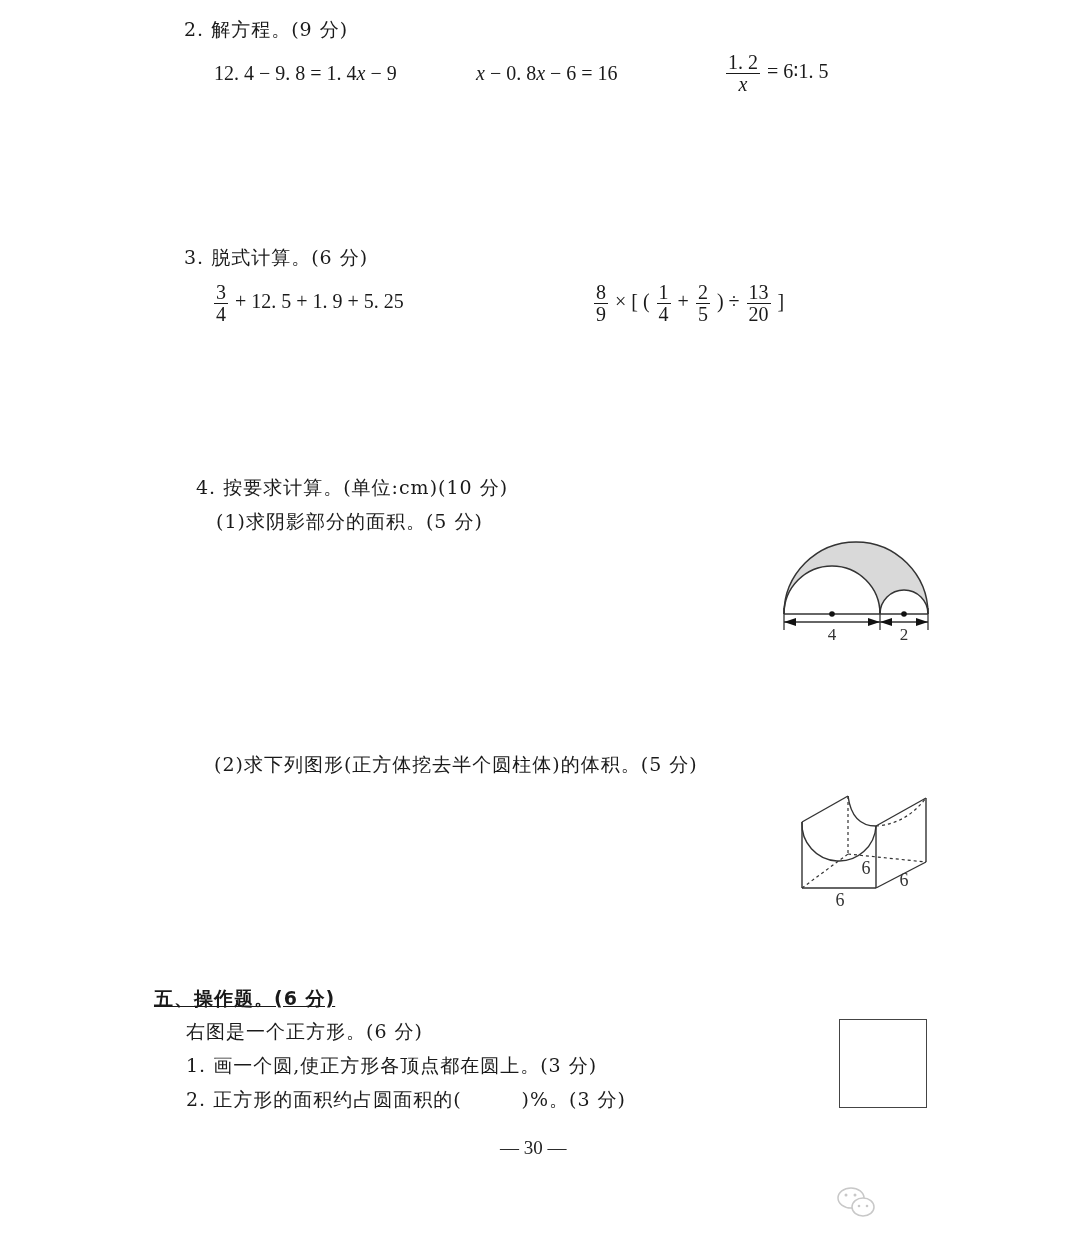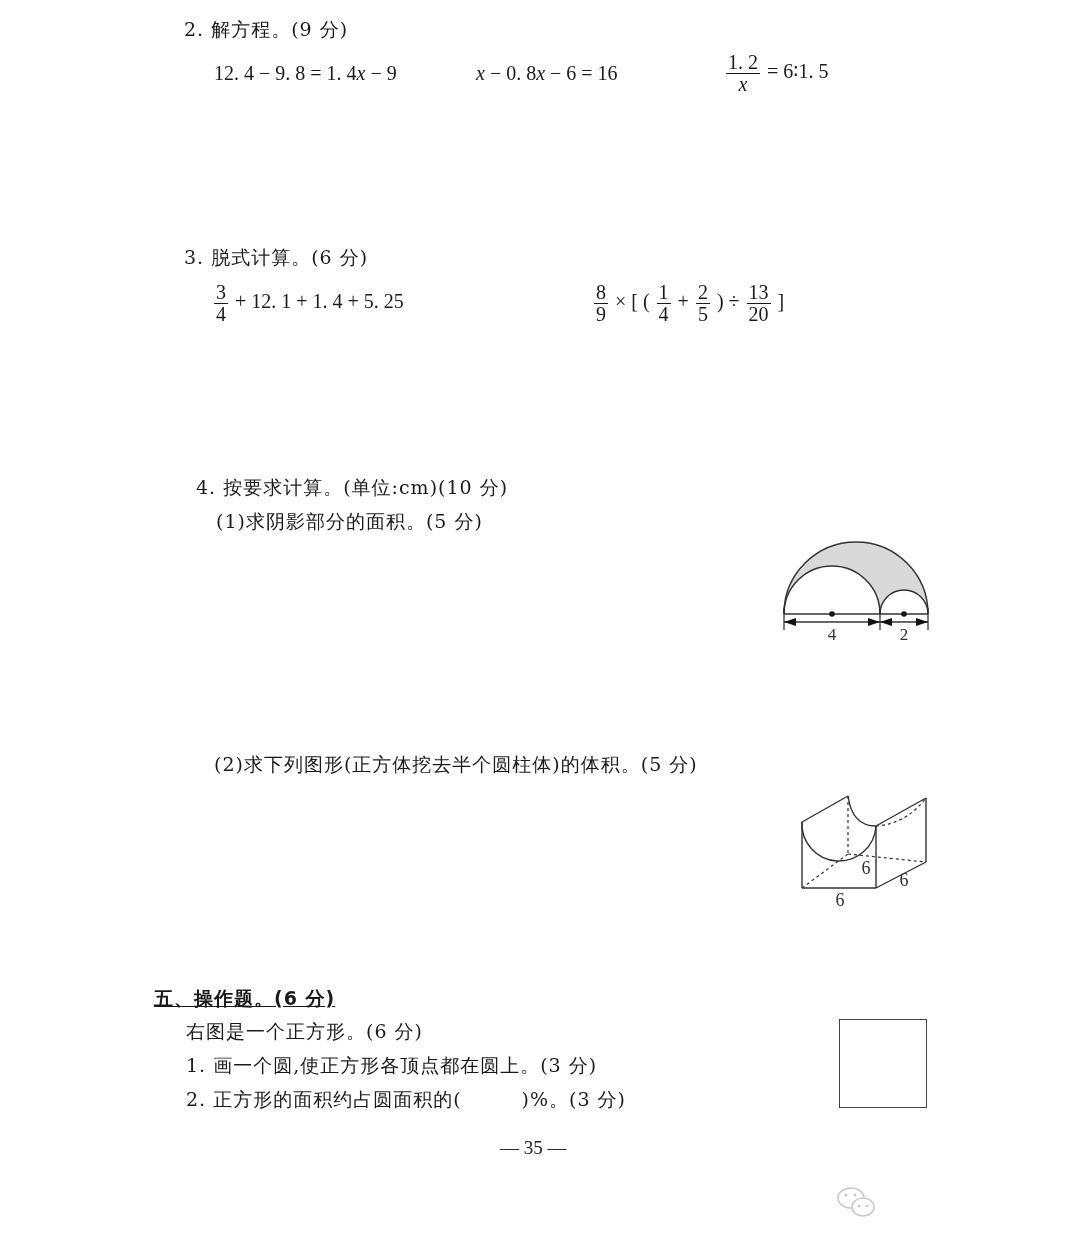--- a/index.html
+++ b/index.html
@@ -40,21 +40,21 @@
   <span>= 6∶1. 5</span>
 </div>
 
 <div class="abs heading" style="left:184px; top:245px;">3. 脱式计算。(6 分)</div>
 
 <div class="abs eq" style="left:212px; top:282px;">
   <span class="frac">
     <span class="num">3</span>
     <span class="den">4</span>
   </span>
-  <span>+ 12. 1 + 1. 4 + 5. 25</span>
+  <span>+ 12. 5 + 1. 9 + 5. 25</span>
 </div>
 
 <div class="abs eq" style="left:592px; top:282px;">
   <span class="frac">
       <span class="num">8</span>
       <span class="den">9</span>
     </span>
   <span>× [ (</span>
   <span class="frac">
       <span class="num">1</span>
@@ -128,21 +128,21 @@
   <text x="44" y="122" font-family="Liberation Serif, serif" font-size="18" text-anchor="middle" fill="#333">6</text>
 </svg>
 
 <div class="abs heading bold" style="left:154px; top:986px;text-decoration:underline;">五、操作题。(6 分)</div>
 <div class="abs heading" style="left:186px; top:1019px;">右图是一个正方形。(6 分)</div>
 <div class="abs heading" style="left:186px; top:1053px;">1. 画一个圆,使正方形各顶点都在圆上。(3 分)</div>
 <div class="abs heading" style="left:186px; top:1087px;">2. 正方形的面积约占圆面积的(　　　)%。(3 分)</div>
 
 <div class="abs" style="left:839px; top:1019px; width:86px; height:87px; border:1.6px solid #444;"></div>
 
-<div class="abs pagenum" style="left:500px; top:1137px;">— 35 —</div>
+<div class="abs pagenum" style="left:500px; top:1137px;">— 30 —</div>
 
 <div class="abs" style="left:836px; top:1185px; display:flex; align-items:center; gap:8px;">
   <svg width="42" height="36" viewBox="0 0 42 36">
     <ellipse cx="15" cy="13" rx="13" ry="10" fill="none" stroke="#c8c8c8" stroke-width="1.5"></ellipse>
     <ellipse cx="27" cy="22" rx="11" ry="9" fill="#fff" stroke="#c8c8c8" stroke-width="1.5"></ellipse>
     <circle cx="10" cy="10" r="1.5" fill="#c8c8c8"></circle>
     <circle cx="19" cy="10" r="1.5" fill="#c8c8c8"></circle>
     <circle cx="23" cy="21" r="1.3" fill="#c8c8c8"></circle>
     <circle cx="31" cy="21" r="1.3" fill="#c8c8c8"></circle>
   </svg>

